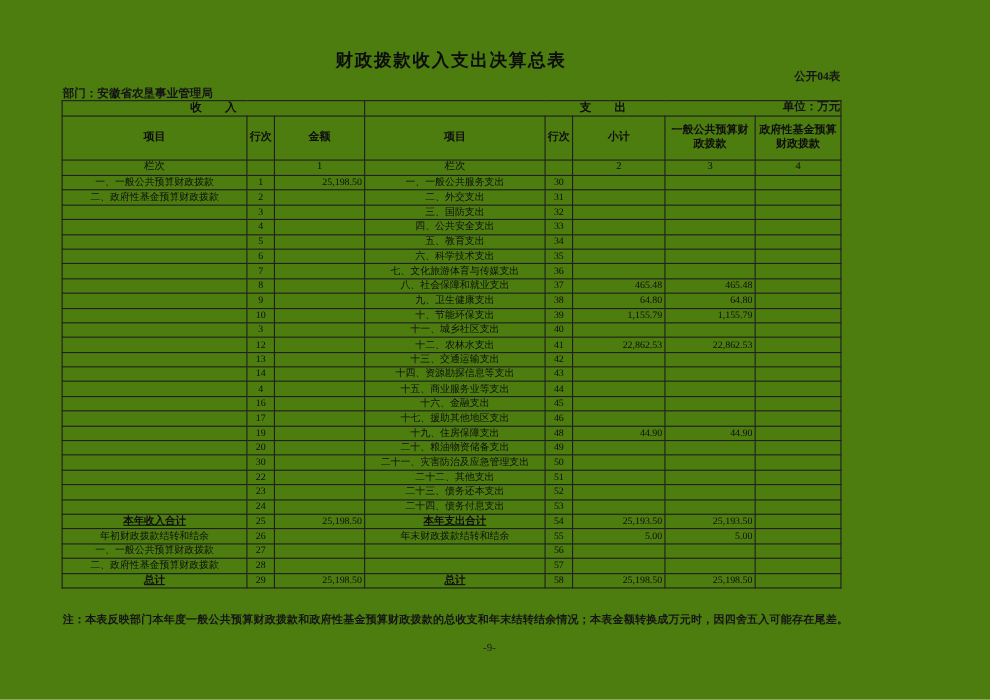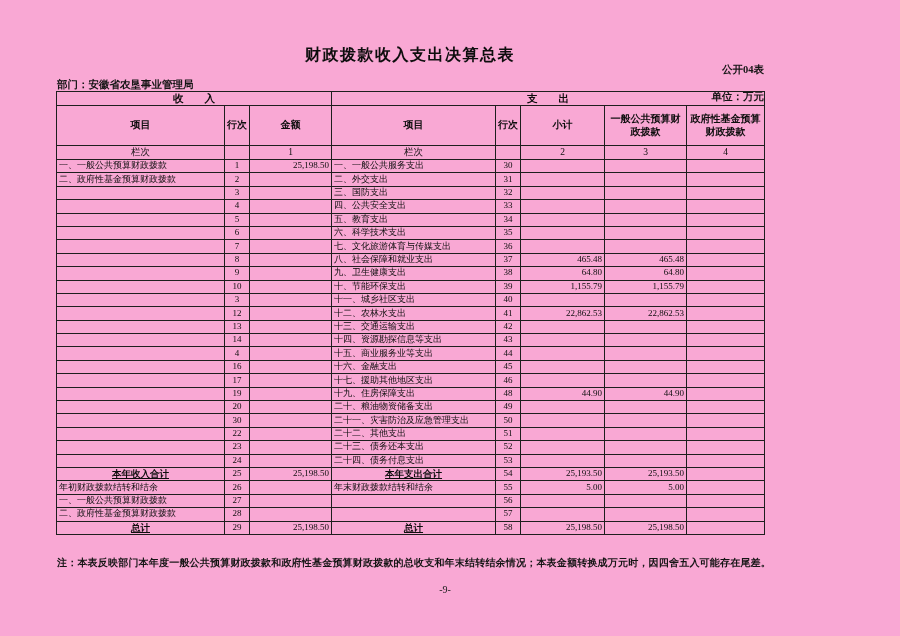--- a/index.html
+++ b/index.html
@@ -4,21 +4,21 @@
 <style>
   * { margin: 0; padding: 0; box-sizing: border-box; }
   html, body { background: #ffffff; }
   body {
     width: 900px; height: 636px;
     position: relative;
     font-family: "Liberation Serif", "DejaVu Serif", serif;
     color: #111;
     overflow: hidden;
   }
-  .page { position: absolute; inset: 0; background: #f9a8d4; }
+  .page { position: absolute; inset: 0; background: #4d7c0f; }
 
   .title {
     position: absolute; left: 56px; top: 45px; width: 708px;
     text-align: center; font-size: 16px; font-weight: bold;
     letter-spacing: 1.5px; color: #0d0d0d;
   }
   .form-code {
     position: absolute; right: 136px; top: 63px;
     font-size: 10.5px; font-weight: bold; color: #151515;
   }
@@ -50,21 +50,21 @@
     letter-spacing: 2em; text-indent: 2em;
   }
   tr.col-head { height: 40px; }
   tr.col-head th {
     font-size: 10px; font-weight: bold; text-align: center;
     white-space: normal; line-height: 1.25; vertical-align: middle;
   }
   tr.banci-row { height: 14px; }
   tr.banci-row td { text-align: center; font-size: 9.5px; margin-top: 28px; }
   tbody.data tr { height: 13.4px; }
-  td.item { text-align: left; font-weight: 500; }
+  td.item { text-align: center; font-weight: 500; }
   td.item.total { text-align: center; font-weight: bold; font-size: 9.5px; text-decoration: underline; }
   td.ln { text-align: center; }
   td.num { text-align: right; padding-right: 3px; }
 
   .note {
     position: absolute; left: 57px; top: 556px; width: 790px;
     font-size: 10px; font-weight: bold; color: #151515;
     letter-spacing: 0.2px;
   }
   .pageno {

